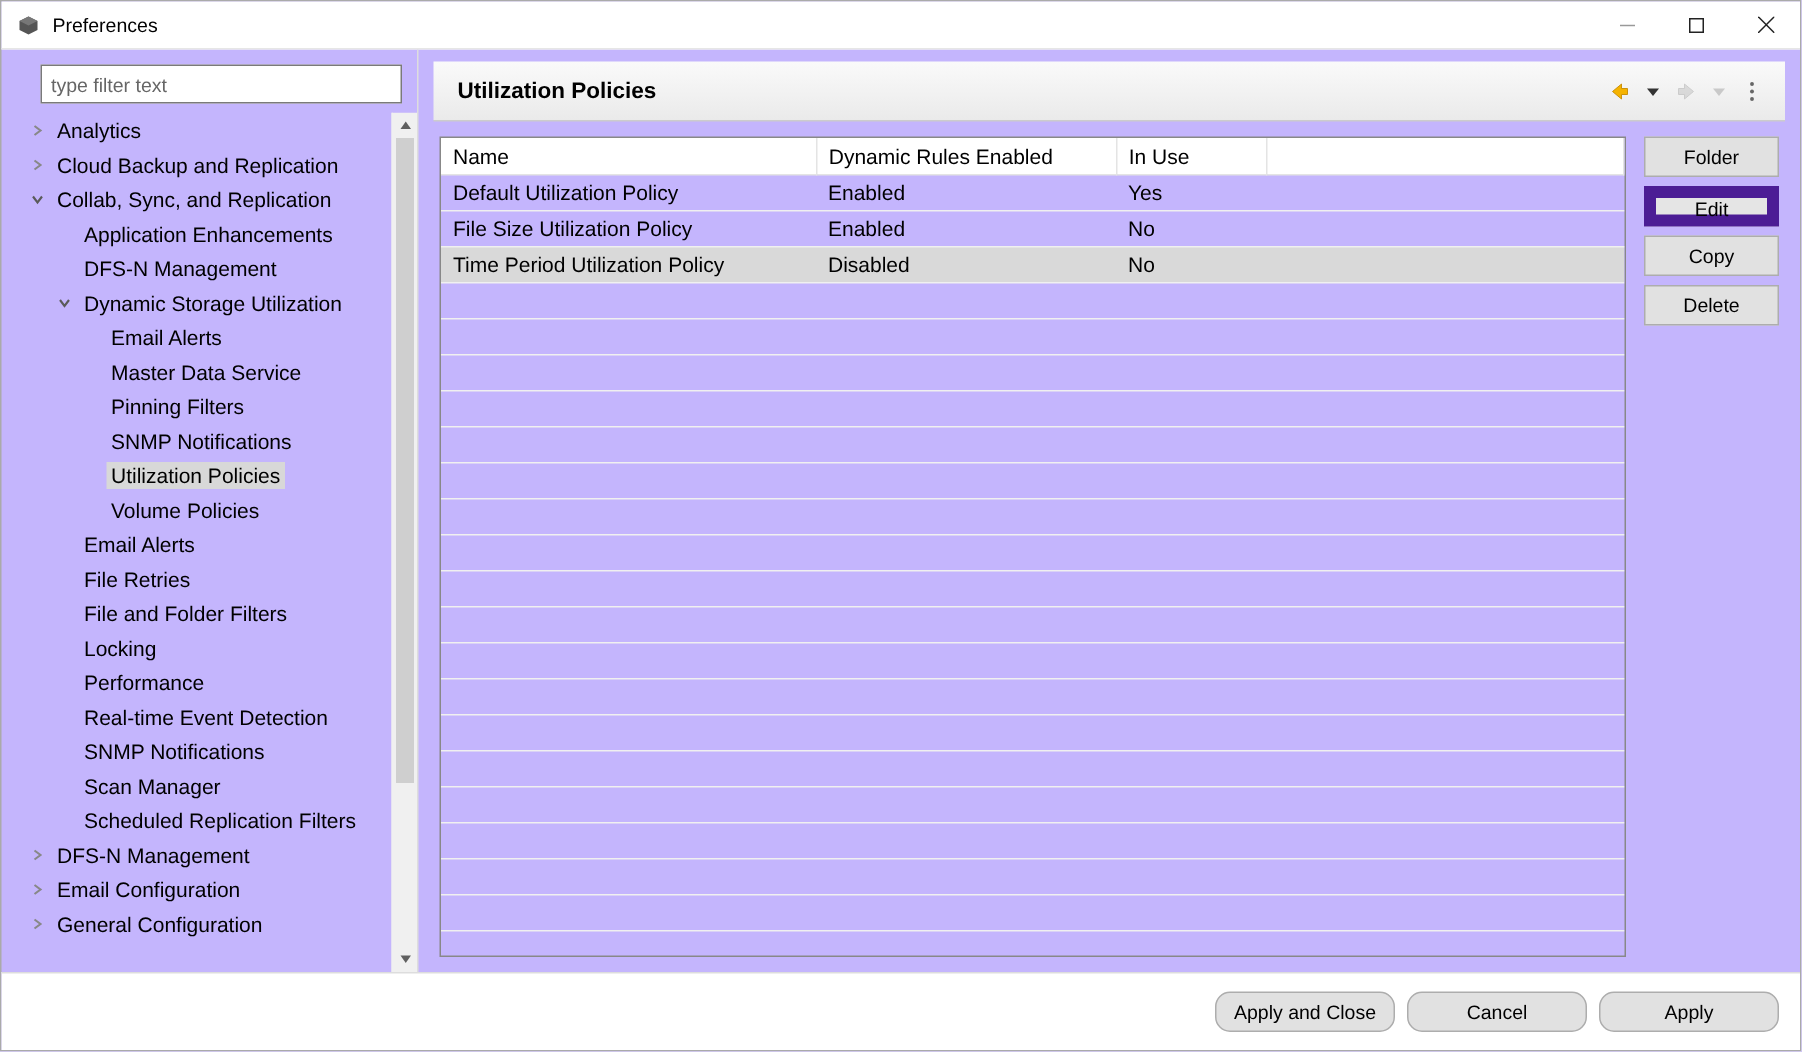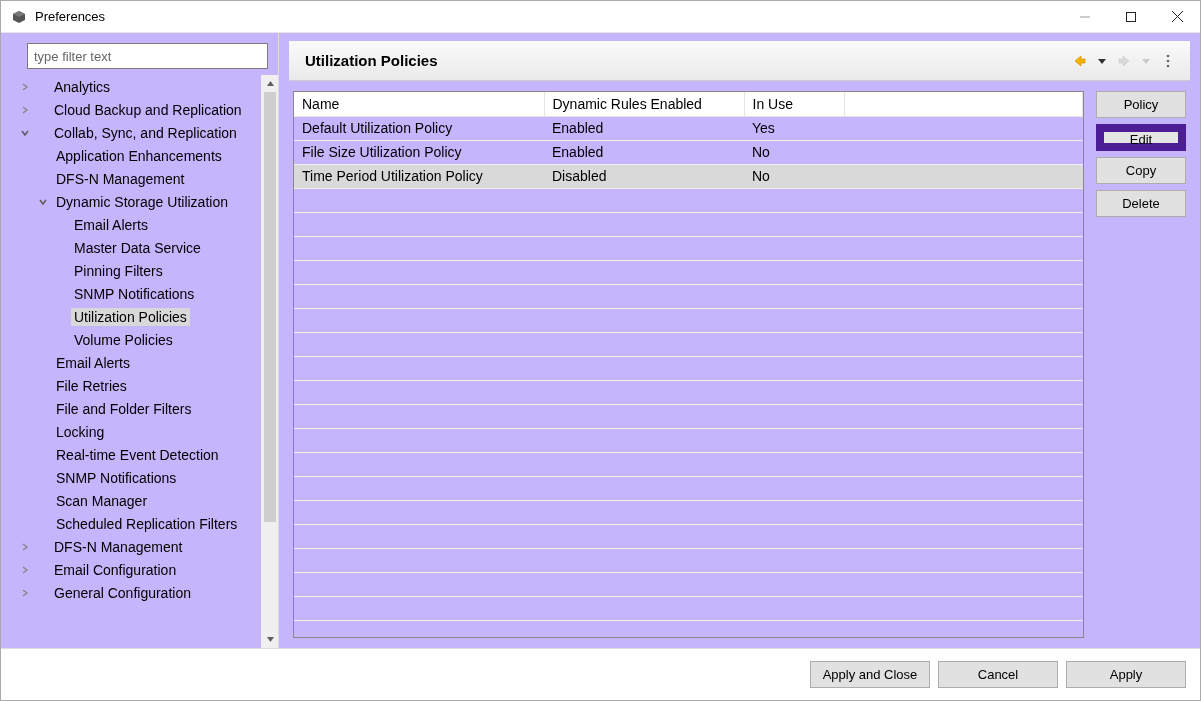--- a/index.html
+++ b/index.html
@@ -90,21 +90,21 @@
     display: inline-flex; align-items: center; justify-content: center;
     flex: 0 0 auto;
     color: #5a5a5a;
     margin-right: 2px;
   }
   .tree-row .twisty-empty { width: 16px; flex: 0 0 auto; margin-right:2px; }
   .tree-row .label { padding: 1px 3px; }
   .tree-row.selected .label {
     background: #d8d8d8;
   }
-  .indent0 { padding-left: 16px; gap: 16px; }
+  .indent0 { padding-left: 16px; }
   .indent1 { padding-left: 34px; }
   .indent2 { padding-left: 52px; }
   .scrollbar {
     width: 17px;
     background: #f0f0f0;
     position: relative;
     border-left: 1px solid #f0f0f0;
   }
   .scrollbar .sbtn {
     height: 17px;
@@ -207,21 +207,21 @@
   .footer {
     height: 52px;
     border-top: 1px solid #ddd;
     display: flex;
     align-items: center;
     justify-content: flex-end;
     padding: 0 14px;
     gap: 8px;
     background:#fff;
   }
-  .footer .btn { width: 120px; }
+  .footer .btn { width: 120px; border-radius: 10px; }
   .footer .btn.apply-close { width: 120px; }
 </style>
 </head>
 <body>
 
 <div class="window">
 
   <div class="titlebar">
     <span class="app-icon">
       <svg width="14" height="14" viewBox="0 0 14 14">
@@ -329,20 +329,24 @@
               <span class="twisty-empty"></span>
               <span class="label">File Retries</span>
             </div>
             <div class="tree-row indent1">
               <span class="twisty-empty"></span>
               <span class="label">File and Folder Filters</span>
             </div>
             <div class="tree-row indent1">
               <span class="twisty-empty"></span>
               <span class="label">Locking</span>
+            </div>
+            <div class="tree-row indent1">
+              <span class="twisty-empty"></span>
+              <span class="label">Performance</span>
             </div>
             <div class="tree-row indent1">
               <span class="twisty-empty"></span>
               <span class="label">Real-time Event Detection</span>
             </div>
             <div class="tree-row indent1">
               <span class="twisty-empty"></span>
               <span class="label">SNMP Notifications</span>
             </div>
             <div class="tree-row indent1">
@@ -568,21 +572,21 @@
                 <tr>
                   <td>&nbsp;</td>
                   <td>&nbsp;</td>
                   <td>&nbsp;</td>
                   <td>&nbsp;</td>
                 </tr>
               </tbody>
           </table>
         </div>
         <div class="btn-col">
-          <button class="btn">Policy</button>
+          <button class="btn">Folder</button>
           <button class="btn primary">Edit</button>
           <button class="btn">Copy</button>
           <button class="btn">Delete</button>
         </div>
       </div>
     </div>
 
   </div>
 
   <div class="footer">

